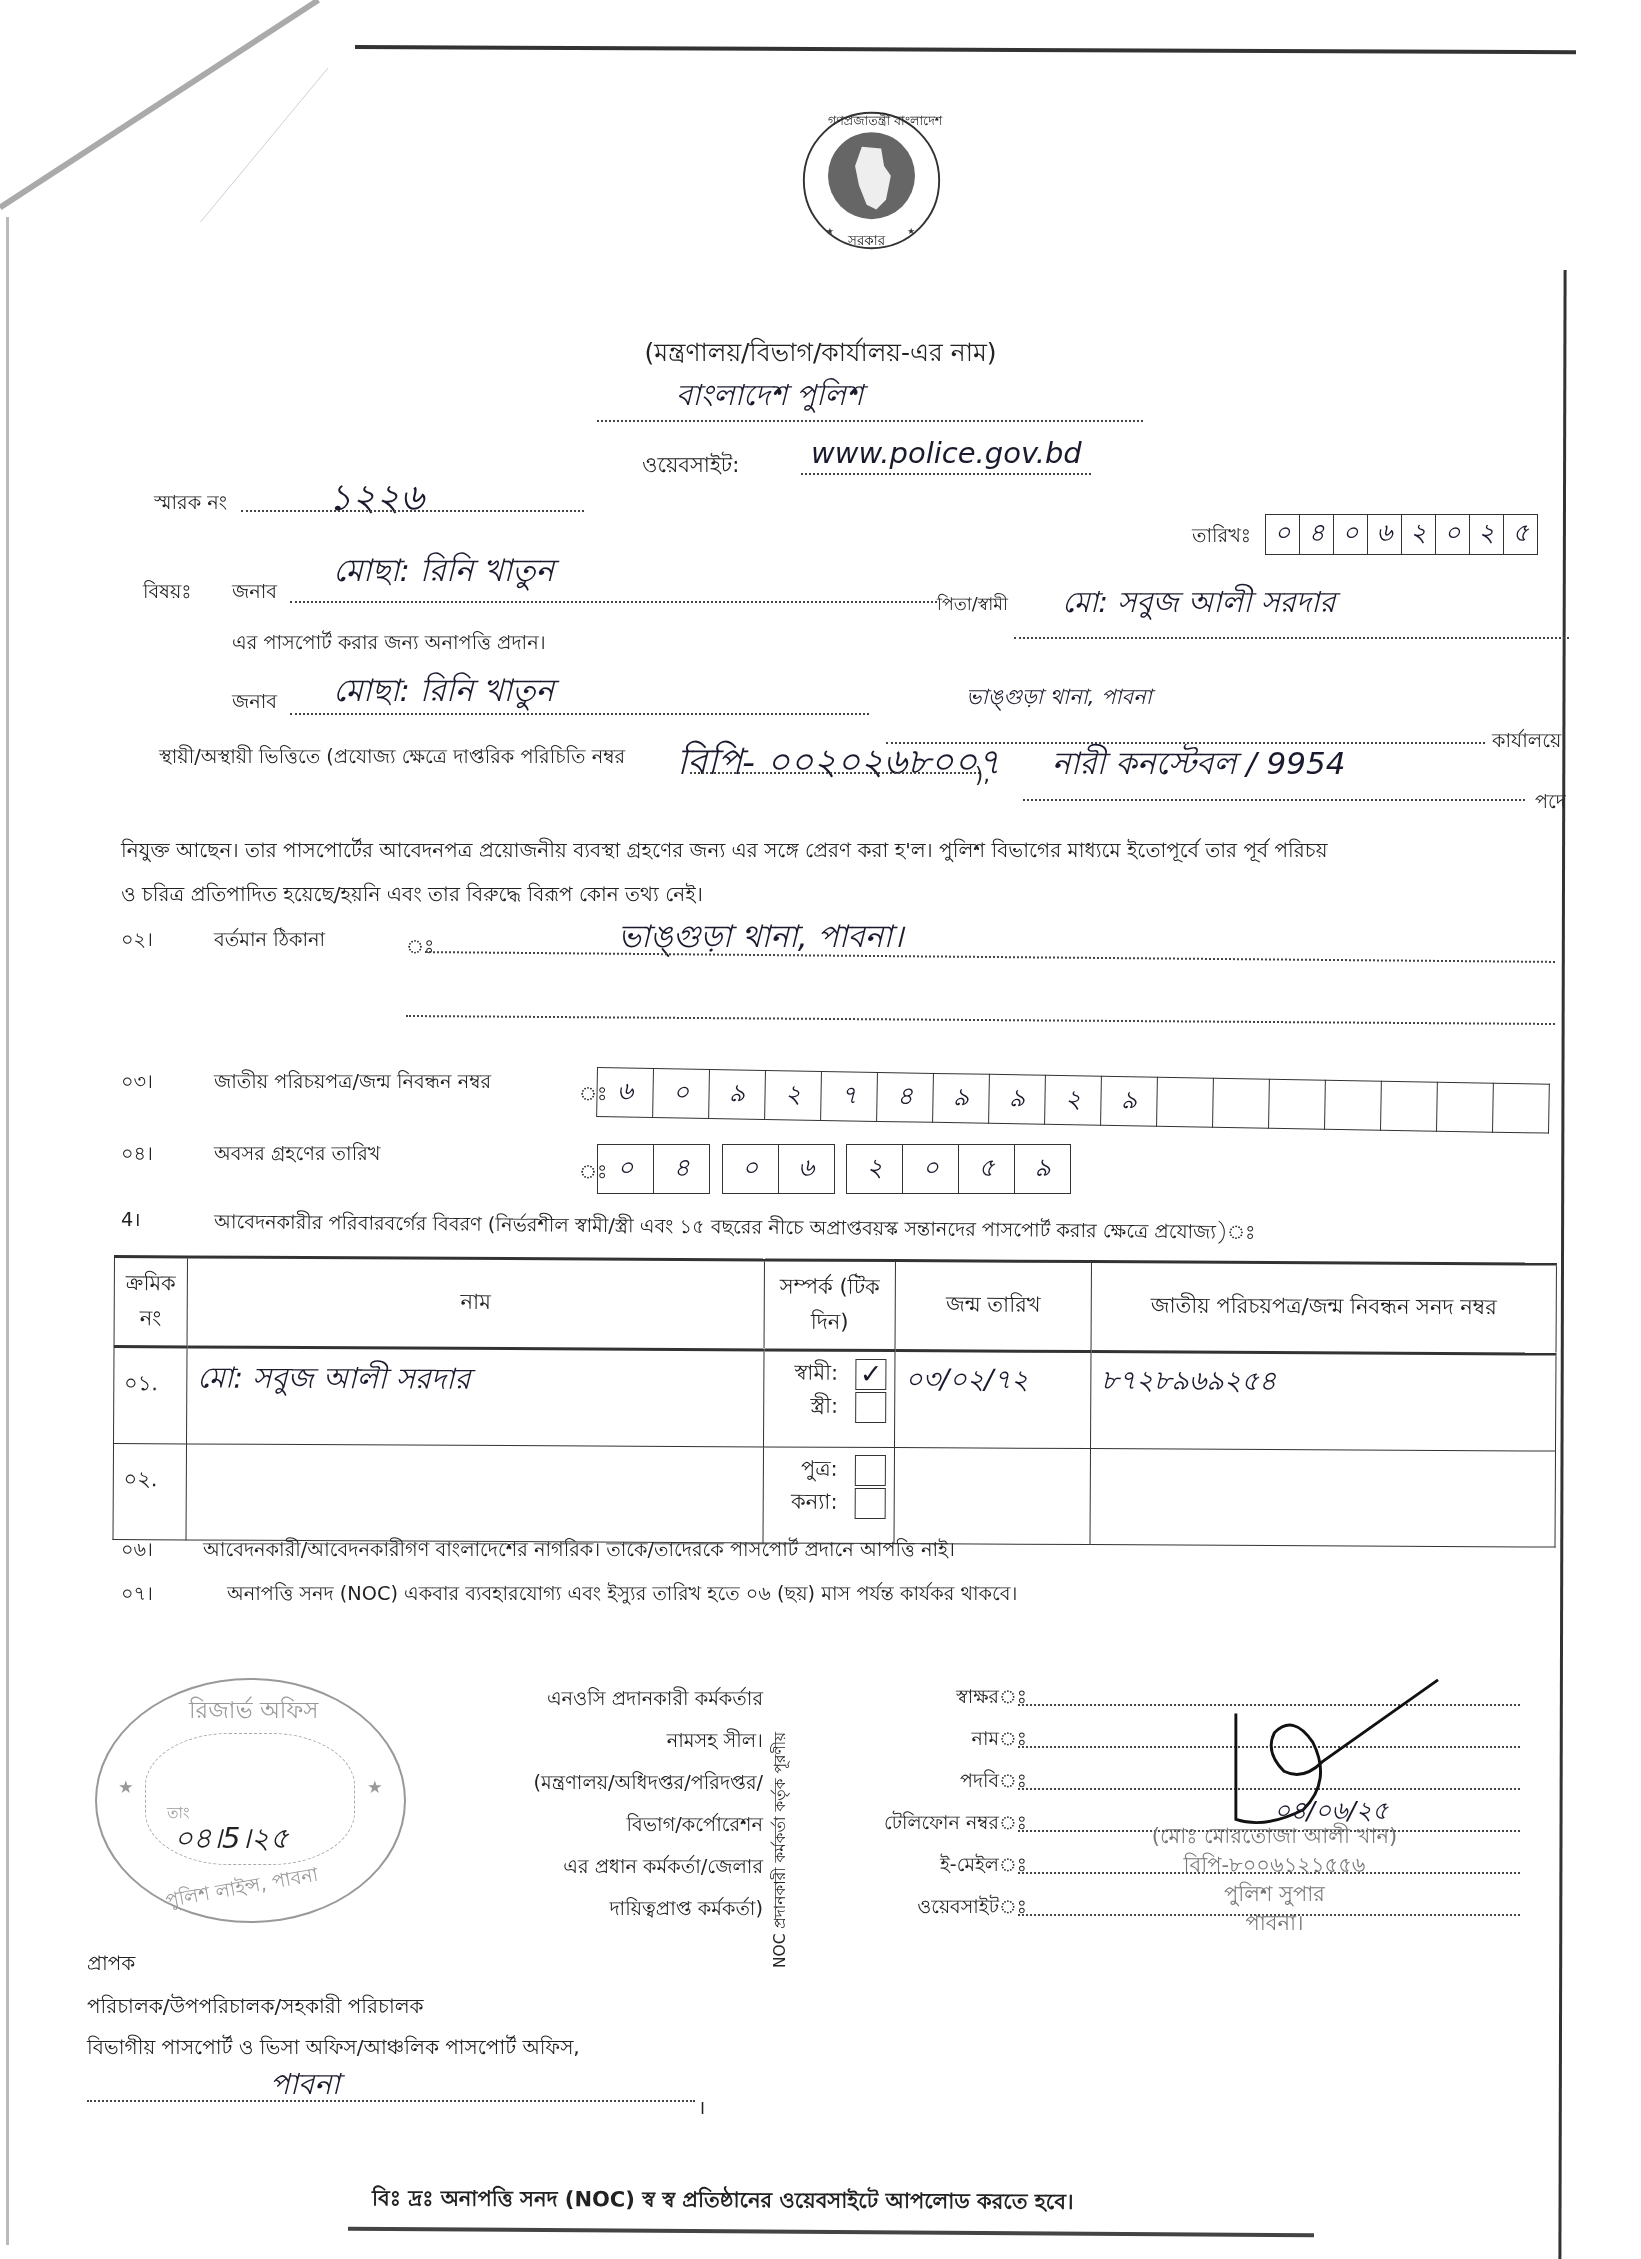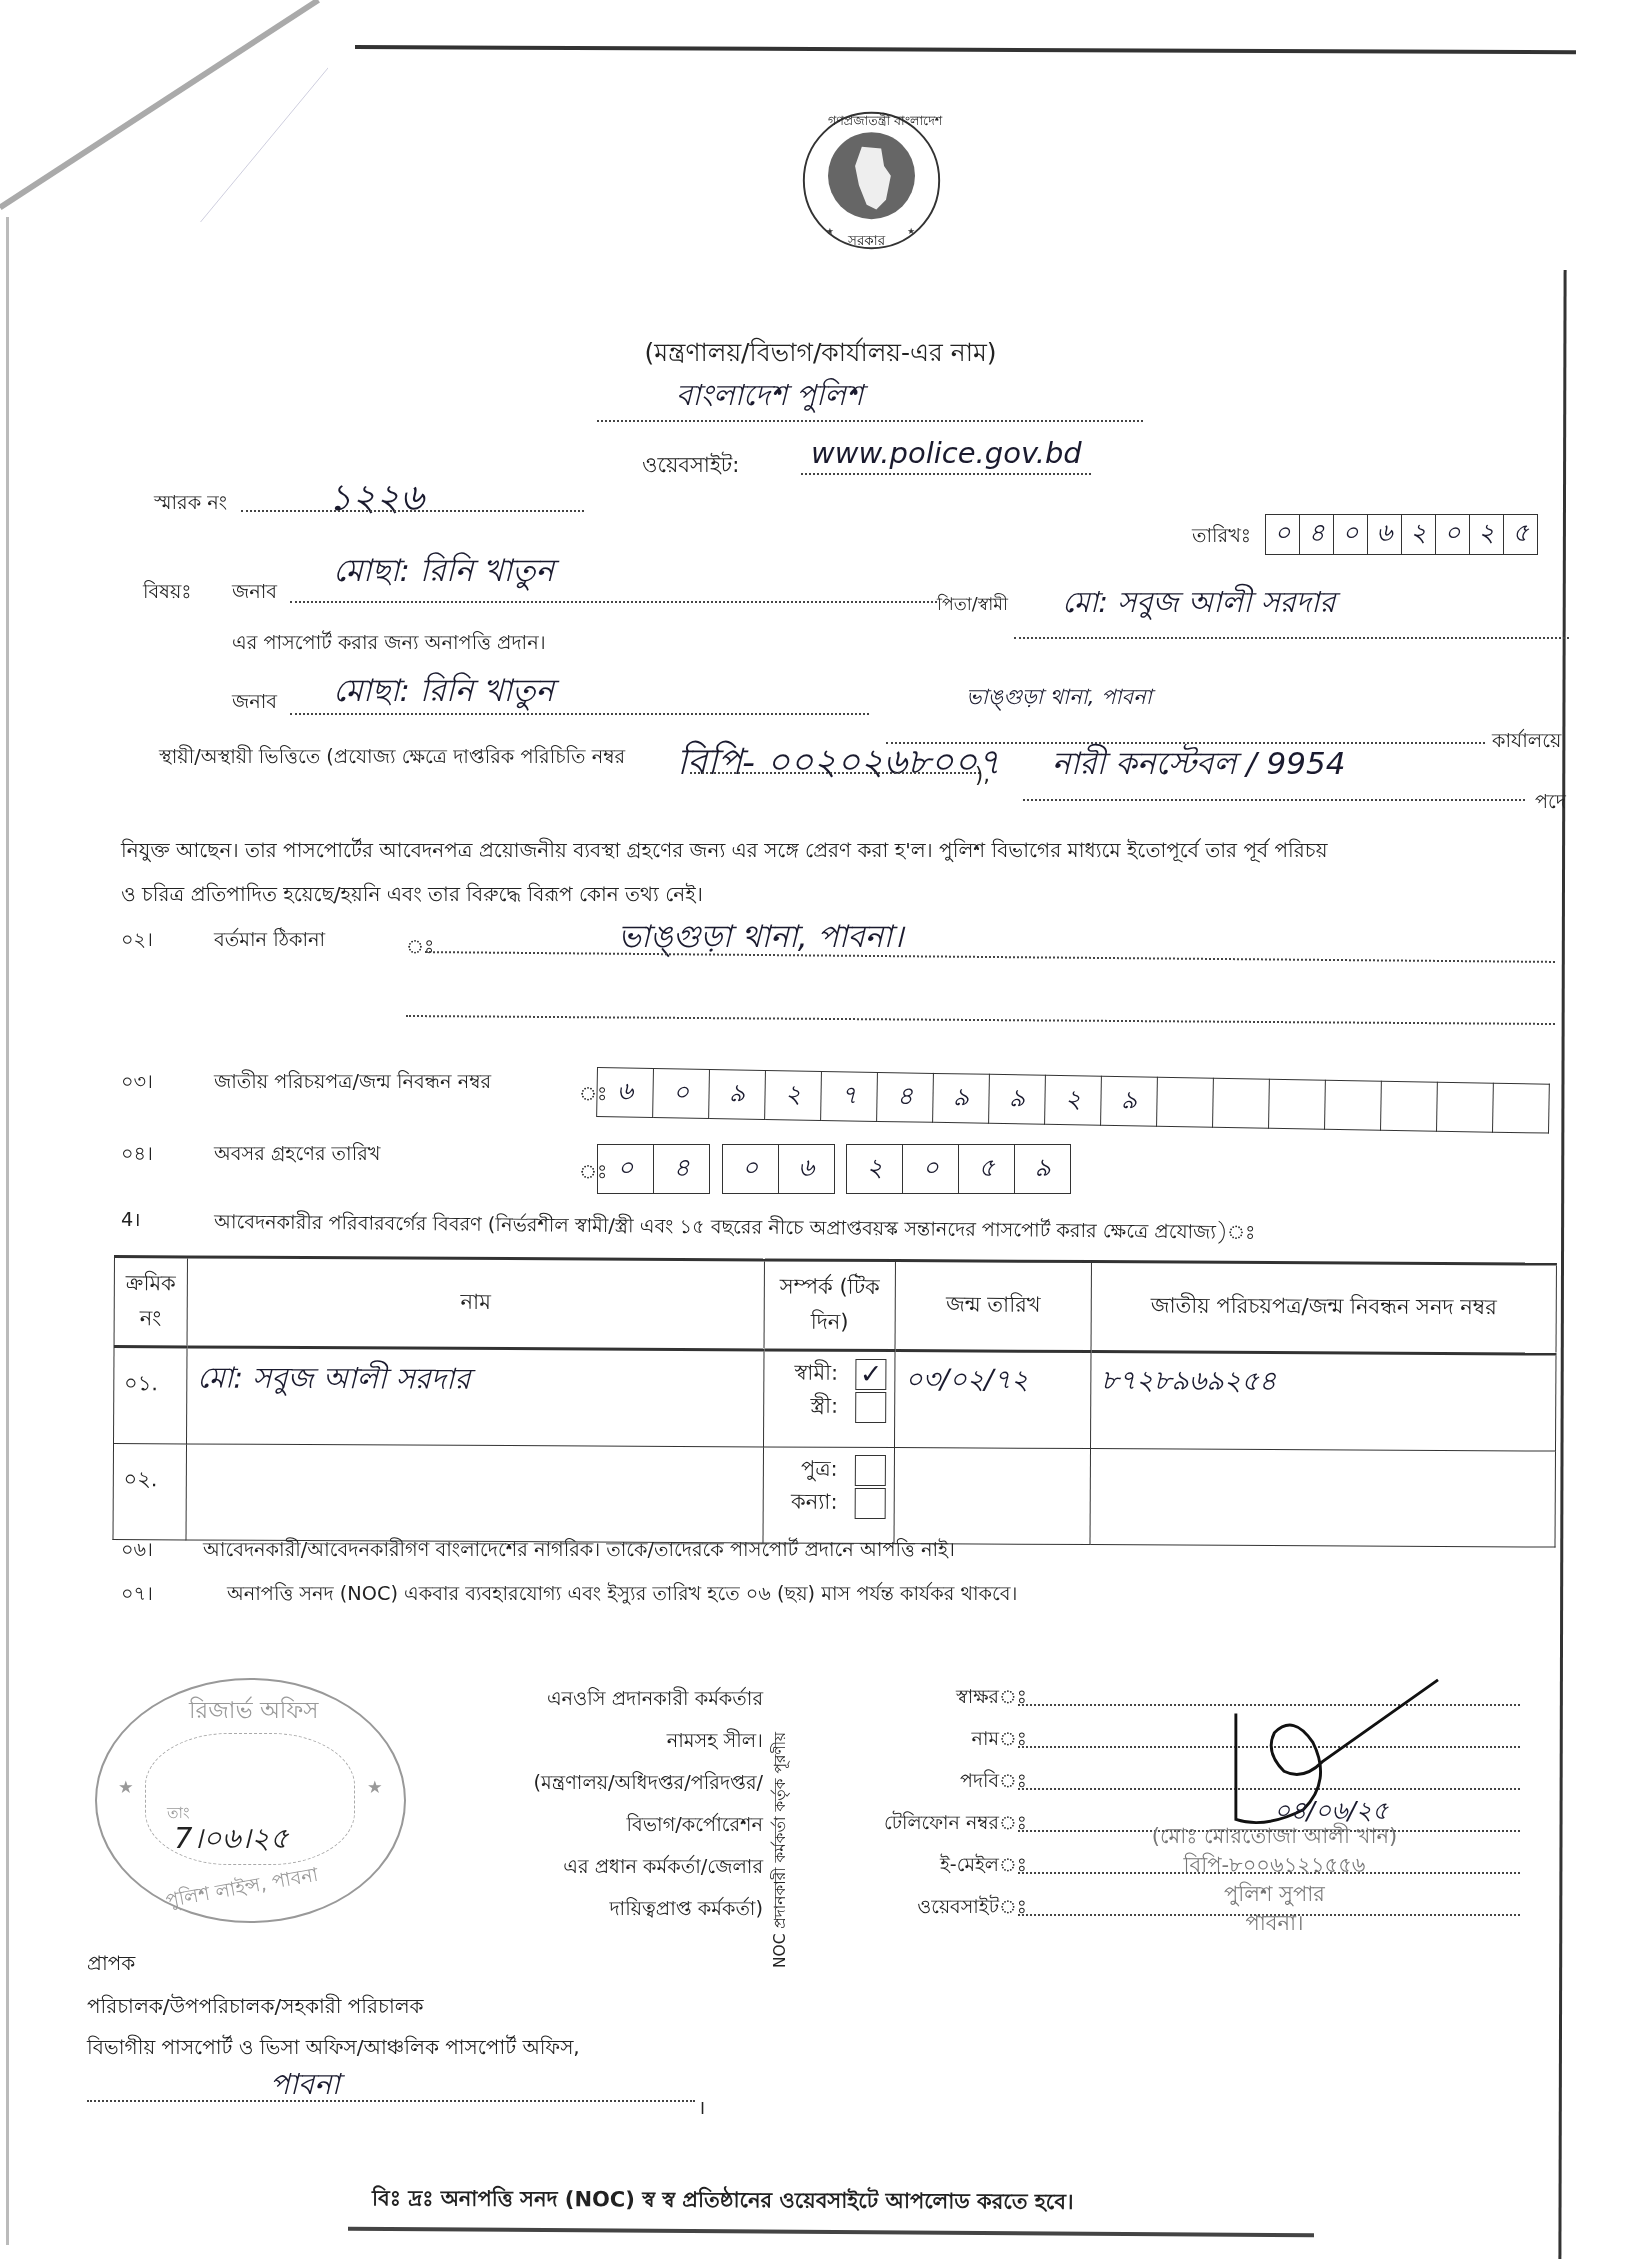--- a/index.html
+++ b/index.html
@@ -224,21 +224,21 @@
   <div class="abs" style="left:203px; top:1535px; font-size:19.3px;">আবেদনকারী/আবেদনকারীগণ বাংলাদেশের নাগরিক। তাকে/তাদেরকে পাসপোর্ট প্রদানে আপত্তি নাই।</div>
   <div class="abs" style="left:121px; top:1579px; font-size:19.3px;">০৭।</div>
   <div class="abs" style="left:203px; top:1579px; font-size:19.3px;margin-left:24px;">অনাপত্তি সনদ (NOC) একবার ব্যবহারযোগ্য এবং ইস্যুর তারিখ হতে ০৬ (ছয়) মাস পর্যন্ত কার্যকর থাকবে।</div>
 
   <div class="stamp-oval">
     <div class="stamp-inner"></div>
     <div class="abs" style="left:92px; top:11.6px; font-size:23px; color:#999;">রিজার্ভ অফিস</div>
     <div class="abs" style="left:21px; top:97px; font-size:17.4px; color:#999;">★</div>
     <div class="abs" style="left:270px; top:97px; font-size:17.4px; color:#999;">★</div>
     <div class="abs" style="left:70px; top:121px; font-size:15.4px; color:#999;">তাং</div>
-    <div class="abs hand" style="left:77px; top:135px; font-size:29px; color:#222;">7।০৬।২৫</div>
+    <div class="abs hand" style="left:77px; top:135px; font-size:29px; color:#222;">০৪।5।২৫</div>
     <div class="abs" style="left:68px; top:193px; font-size:19.3px; color:#999; transform:rotate(-10deg);">পুলিশ লাইন্স, পাবনা</div>
   </div>
 
   <div id="sig-left" class="abs" style="left:425px; top:1678px; width:338px; text-align:right; font-size:19.3px; line-height:42px;">
       <div>এনওসি প্রদানকারী কর্মকর্তার</div>
       <div>নামসহ সীল।</div>
       <div>(মন্ত্রণালয়/অধিদপ্তর/পরিদপ্তর/</div>
       <div>বিভাগ/কর্পোরেশন</div>
       <div>এর প্রধান কর্মকর্তা/জেলার</div>
       <div>দায়িত্বপ্রাপ্ত কর্মকর্তা)</div>

